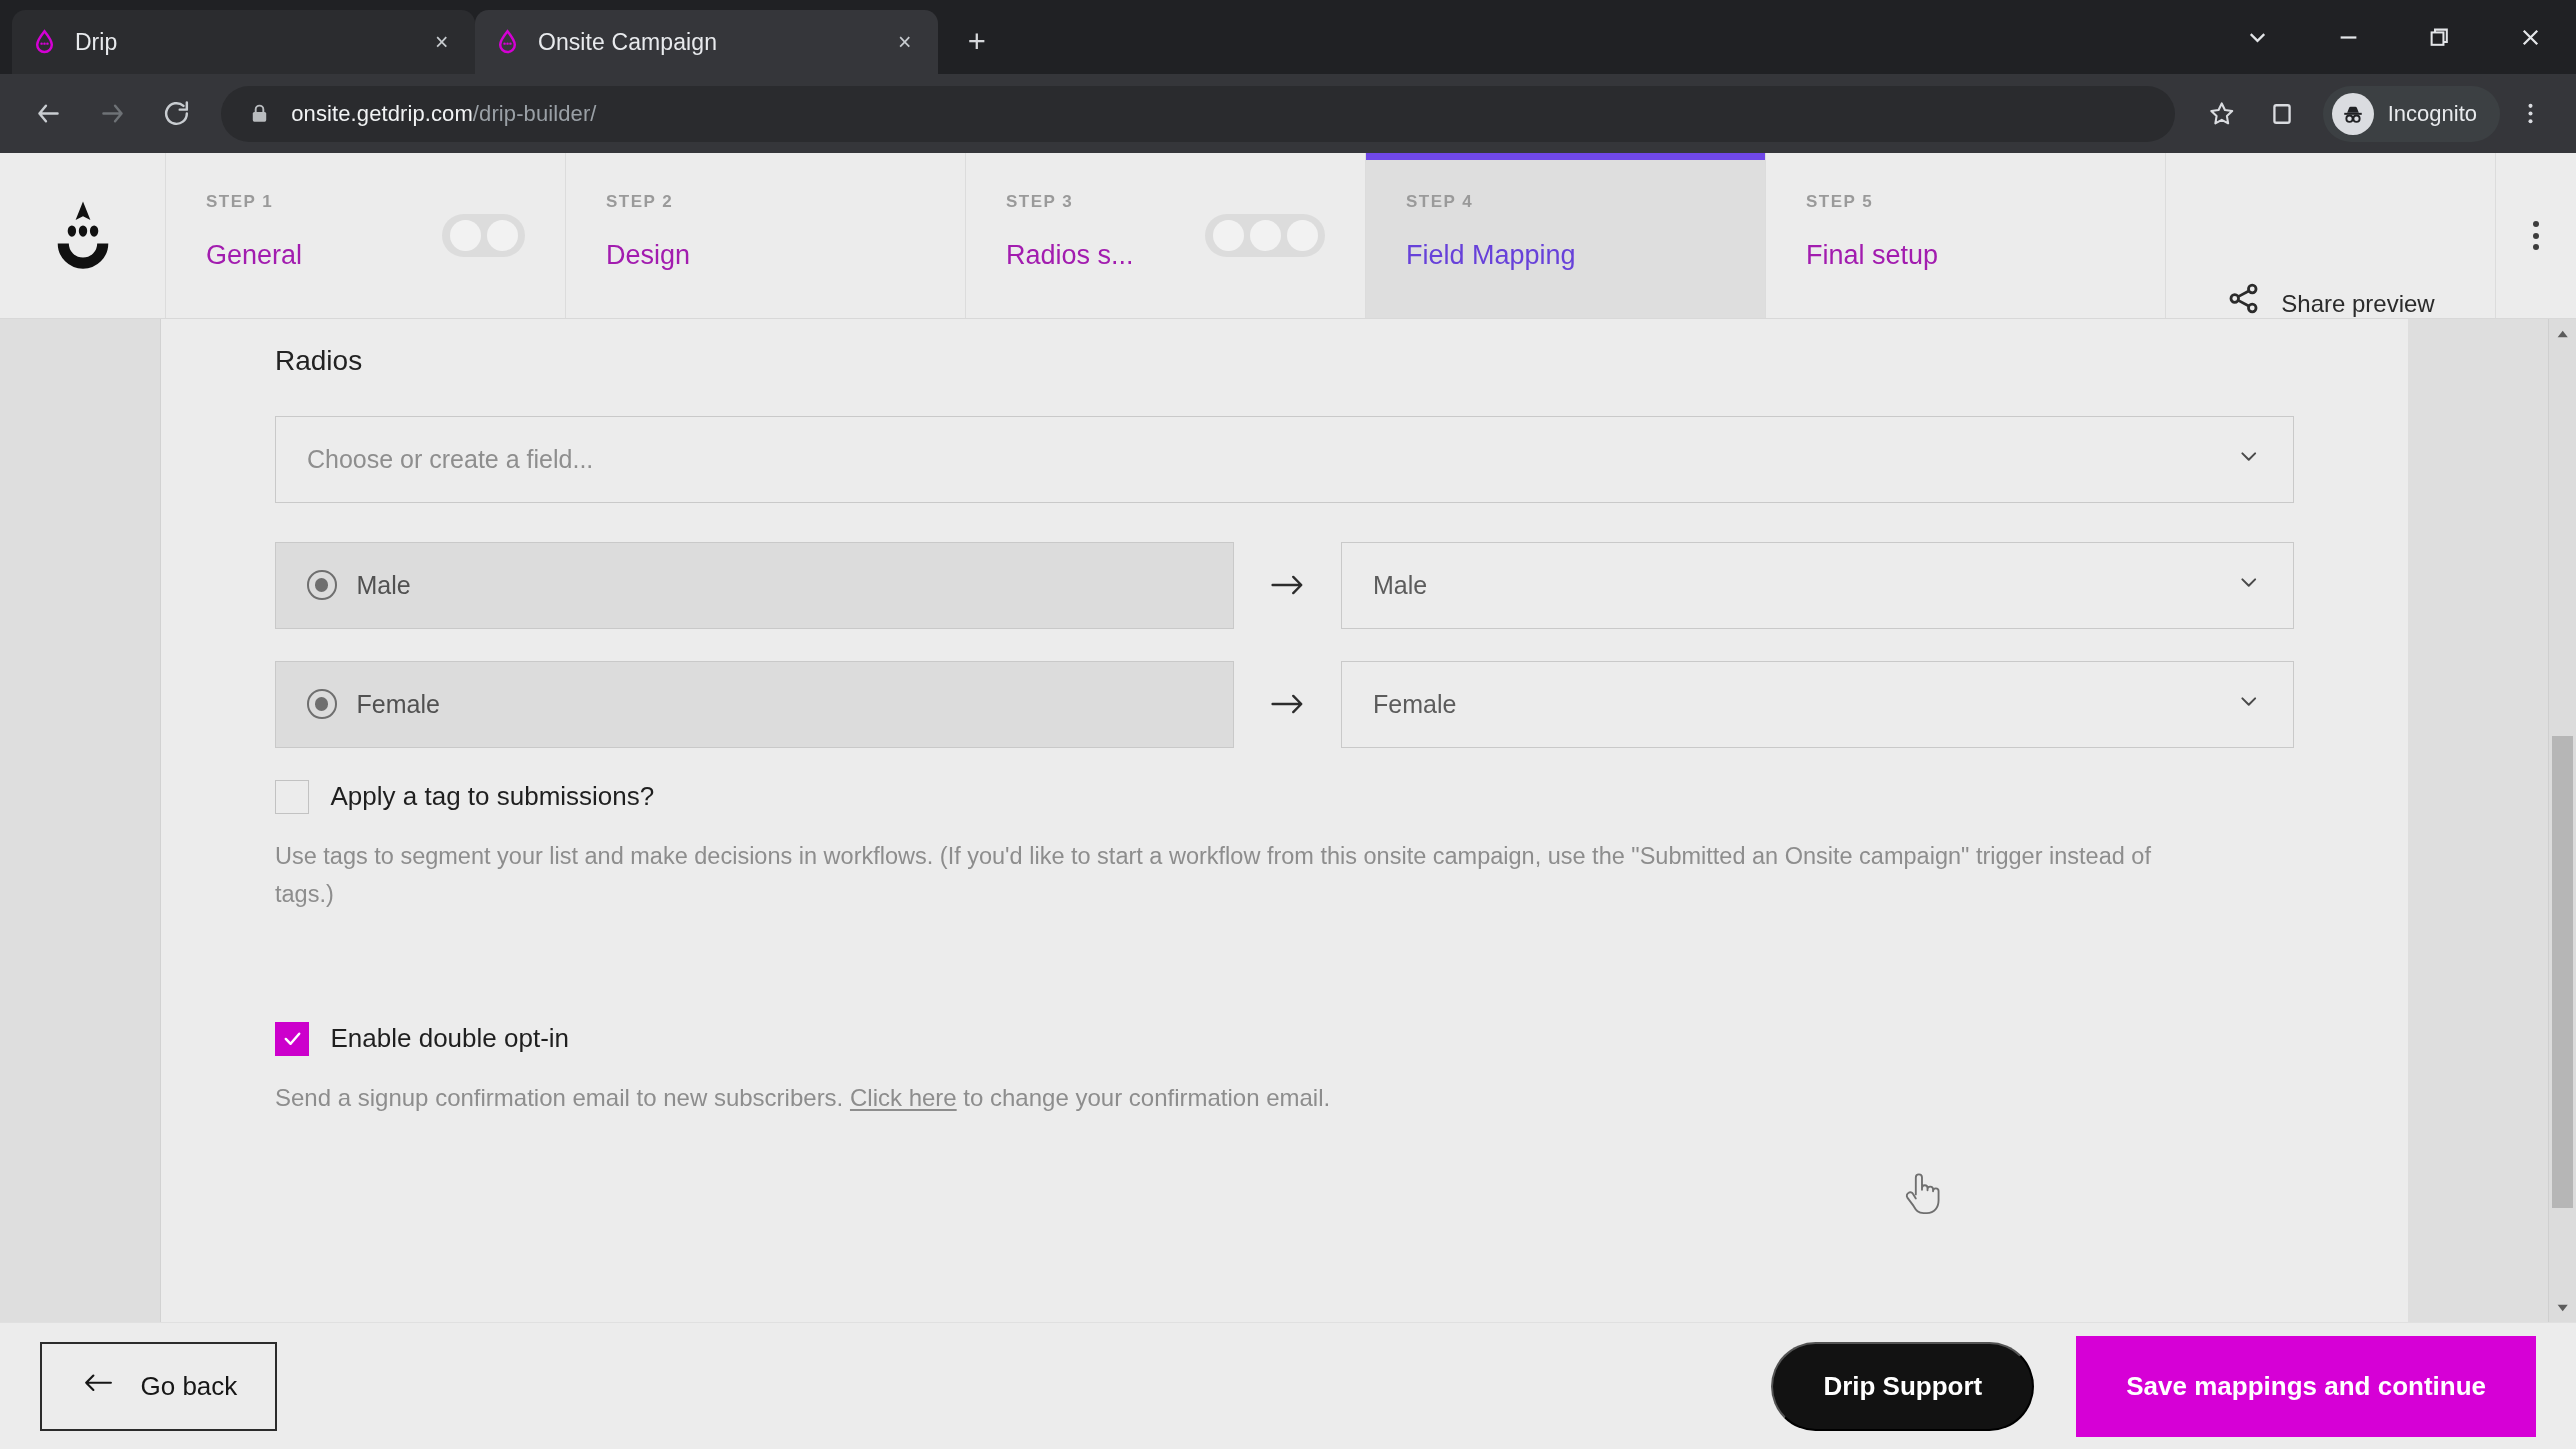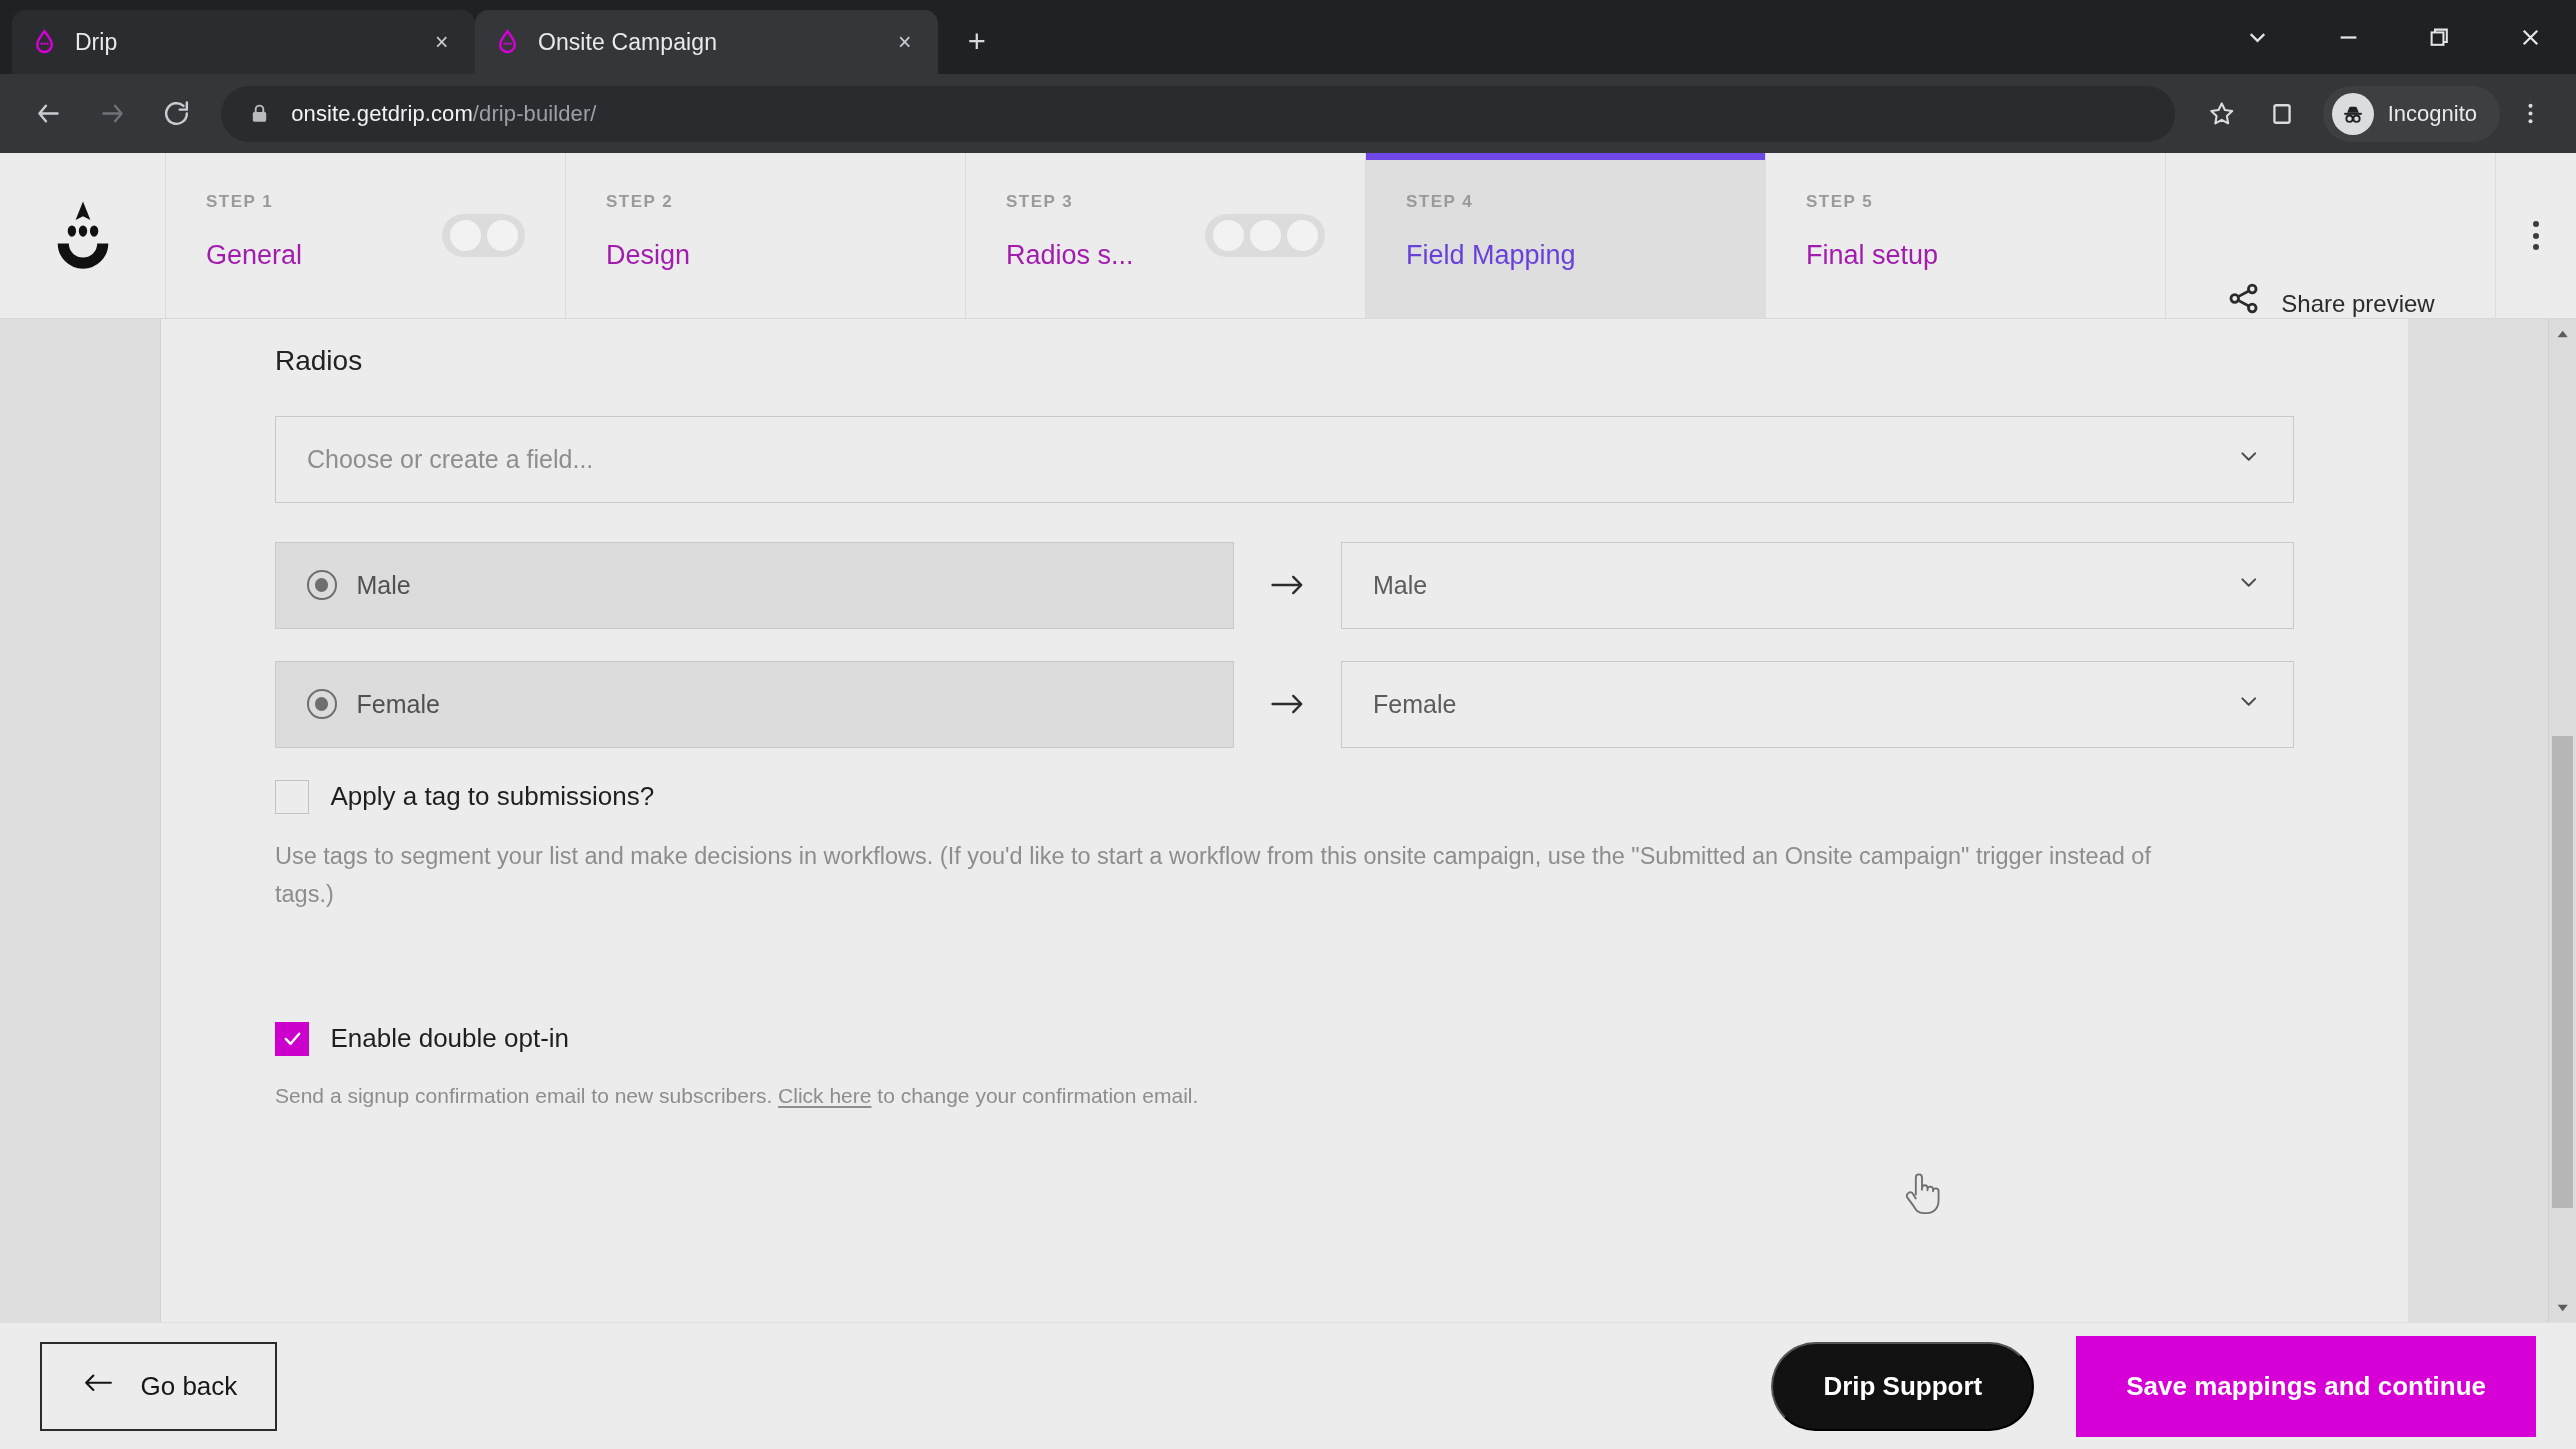--- a/index.html
+++ b/index.html
@@ -140,21 +140,21 @@
                      transform: translateY(-50%); color:#4a4a4a; }
 
   .check-row { display:flex; align-items:center; gap: 21.5px; margin: 28px 0 23px; }
   .cbox { width: 34px; height: 34px; border: 1.3px solid #c2c2c2; background:#ececec;
           flex: 0 0 34px; }
   .cbox.checked { background:#cc00cc; border-color:#cc00cc;
                   display:flex; align-items:center; justify-content:center; }
   .check-row label { font-size: 26px; color:#1f1f1f; }
 
   p.helper { font-size: 23.5px; line-height: 1.62; color:#8d8d8d; max-width: 1878px; }
-  p.helper2 { font-size: 21px; line-height: 1.62; color:#8d8d8d; margin-top: 3px; }
+  p.helper2 { font-size: 24px; line-height: 1.62; color:#8d8d8d; margin-top: 3px; }
   p.helper2 a { color:#8d8d8d; text-decoration: underline; text-underline-offset: 3.4px; }
 
   .spacer-lg { height: 81px; }
 
   
   .scrollbar {
     position:absolute; right: 0; top: 0; bottom: 0; width: 28px;
     background:#dcdcdc; border-left:0.7px solid #cfcfcf;
     display:flex; flex-direction:column; align-items:center;
   }

